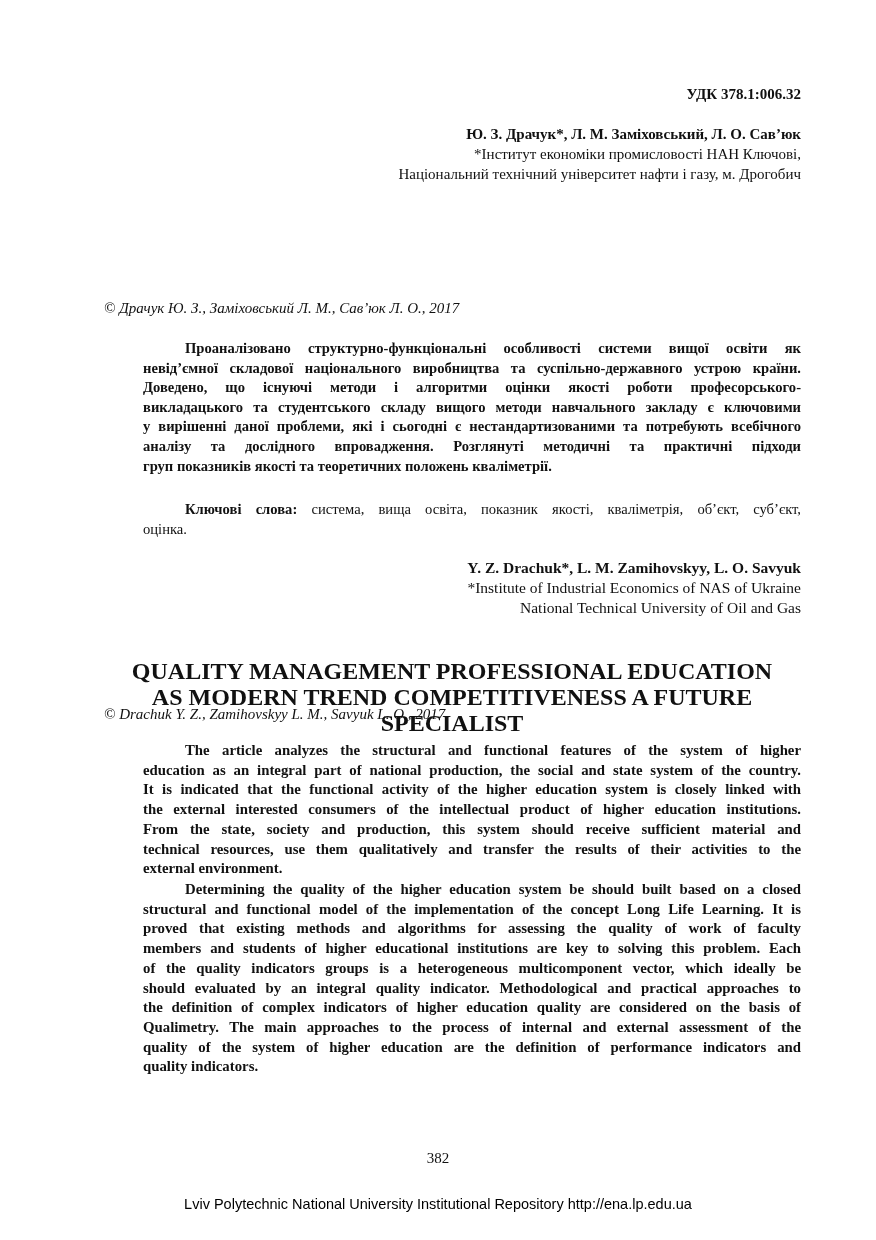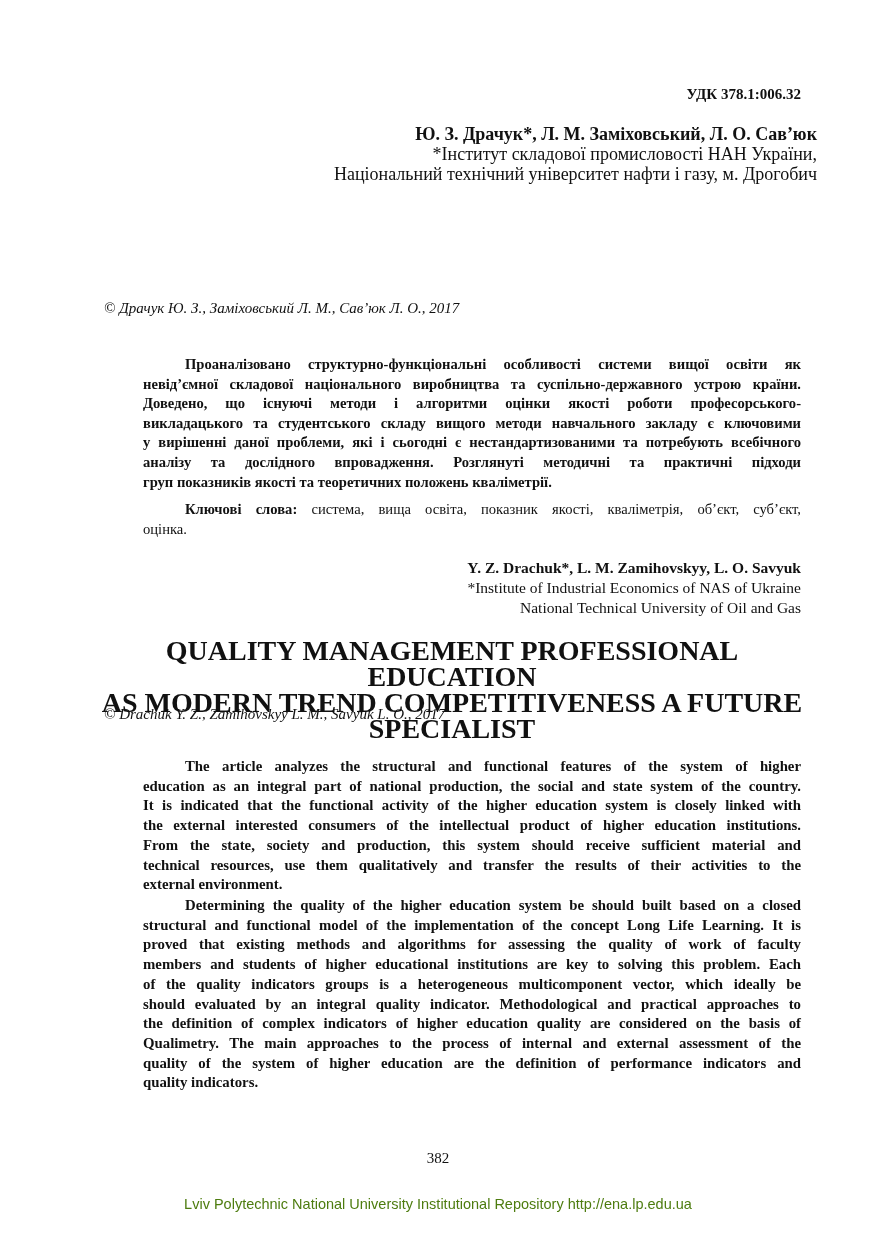--- a/index.html
+++ b/index.html
@@ -1,52 +1,52 @@
 <!DOCTYPE html>
 <html><head>
   <meta charset="utf-8">
   <style>
     html, body { margin: 0; padding: 0; background: #ffffff; }
     body { width: 876px; height: 1240px; position: relative; overflow: hidden; color: #111; font-family: "Liberation Serif", serif; }
     .page { position: absolute; left: 0; top: 0; width: 876px; height: 1240px; }
     .udc { position: absolute; right: 75px; top: 86px; font-size: 15px; font-weight: bold; }
-    .authors-ua { position: absolute; right: 59px; top: 124px; text-align: right; font-size: 18px; line-height: 20px; }
+    .authors-ua { position: absolute; right: 75px; top: 124px; text-align: right; font-size: 15px; line-height: 20px; }
     .authors-ua .names { font-weight: bold; }
     .title { position: absolute; left: 100px; width: 704px; text-align: center; font-weight: bold; font-size: 19.5px; line-height: 25px; font-family: "Liberation Serif", serif; }
     .title-ua { top: 204px; letter-spacing: -0.2px; }
     .copyright { position: absolute; left: 104px; font-style: italic; font-size: 15px; }
     .copy-ua { top: 300px; }
-    .abstract { position: absolute; left: 143px; width: 658px; font-size: 14.6px; line-height: 19.6px; margin-top: 16px; }
+    .abstract { position: absolute; left: 143px; width: 658px; font-size: 14.6px; line-height: 19.6px; }
     .abstract .ln { display: block; text-align: justify; text-align-last: justify; white-space: nowrap; }
     .abstract .ln.last { text-align-last: left; }
     .abstract .ln.indent { padding-left: 42px; }
     .abs-ua { top: 339px; font-weight: bold; }
     .keywords { position: absolute; left: 143px; width: 658px; top: 500px; font-size: 14.6px; line-height: 19.6px; }
     .keywords .ln { display: block; text-align: justify; text-align-last: justify; white-space: nowrap; }
     .keywords .ln.last { text-align-last: left; }
     .keywords .ln.indent { padding-left: 42px; }
     .authors-en { position: absolute; right: 75px; top: 558px; text-align: right; font-size: 15.5px; line-height: 20px; }
     .authors-en .names { font-weight: bold; }
-    .title-en { top: 638px; font-size: 28px; line-height: 26px; }
+    .title-en { top: 658px; font-size: 24px; line-height: 26px; }
     .copy-en { top: 706px; }
     .abs-en { top: 741px; font-weight: bold; width: 658px; font-size: 14.8px; line-height: 19.7px; }
     .abs-en2 { top: 880px; font-weight: bold; width: 658px; font-size: 14.8px; line-height: 19.7px; }
     .page-num { position: absolute; left: 0; width: 876px; top: 1150px; text-align: center; font-size: 15px; }
-    .footer { position: absolute; left: 0; width: 876px; top: 1196px; text-align: center; font-family: "Liberation Sans", sans-serif; font-size: 14.5px; color: #4d7c0f; }
+    .footer { position: absolute; left: 0; width: 876px; top: 1196px; text-align: center; font-family: "Liberation Sans", sans-serif; font-size: 14.5px; color: #000000; }
   </style>
 </head>
 <body>
 
 <div class="page">
 
   <div class="udc">УДК 378.1:006.32</div>
 
   <div class="authors-ua">
     <div class="names">Ю. З. Драчук*, Л. М. Заміховський, Л. О. Сав’юк</div>
-    <div>*Інститут складової промисловості НАН України,</div>
+    <div>*Інститут економіки промисловості НАН Ключові,</div>
     <div>Національний технічний університет нафти і газу, м. Дрогобич</div>
   </div>
 
 
   <div class="copyright copy-ua">© Драчук Ю. З., Заміховський Л. М., Сав’юк Л. О., 2017</div>
 
   <div class="abstract abs-ua">
     <span class="ln indent">Проаналізовано структурно-функціональні особливості системи вищої освіти як</span>
     <span class="ln">невід’ємної складової національного виробництва та суспільно-державного устрою країни.</span>
     <span class="ln">Доведено, що існуючі методи і алгоритми оцінки якості роботи професорського-</span>

